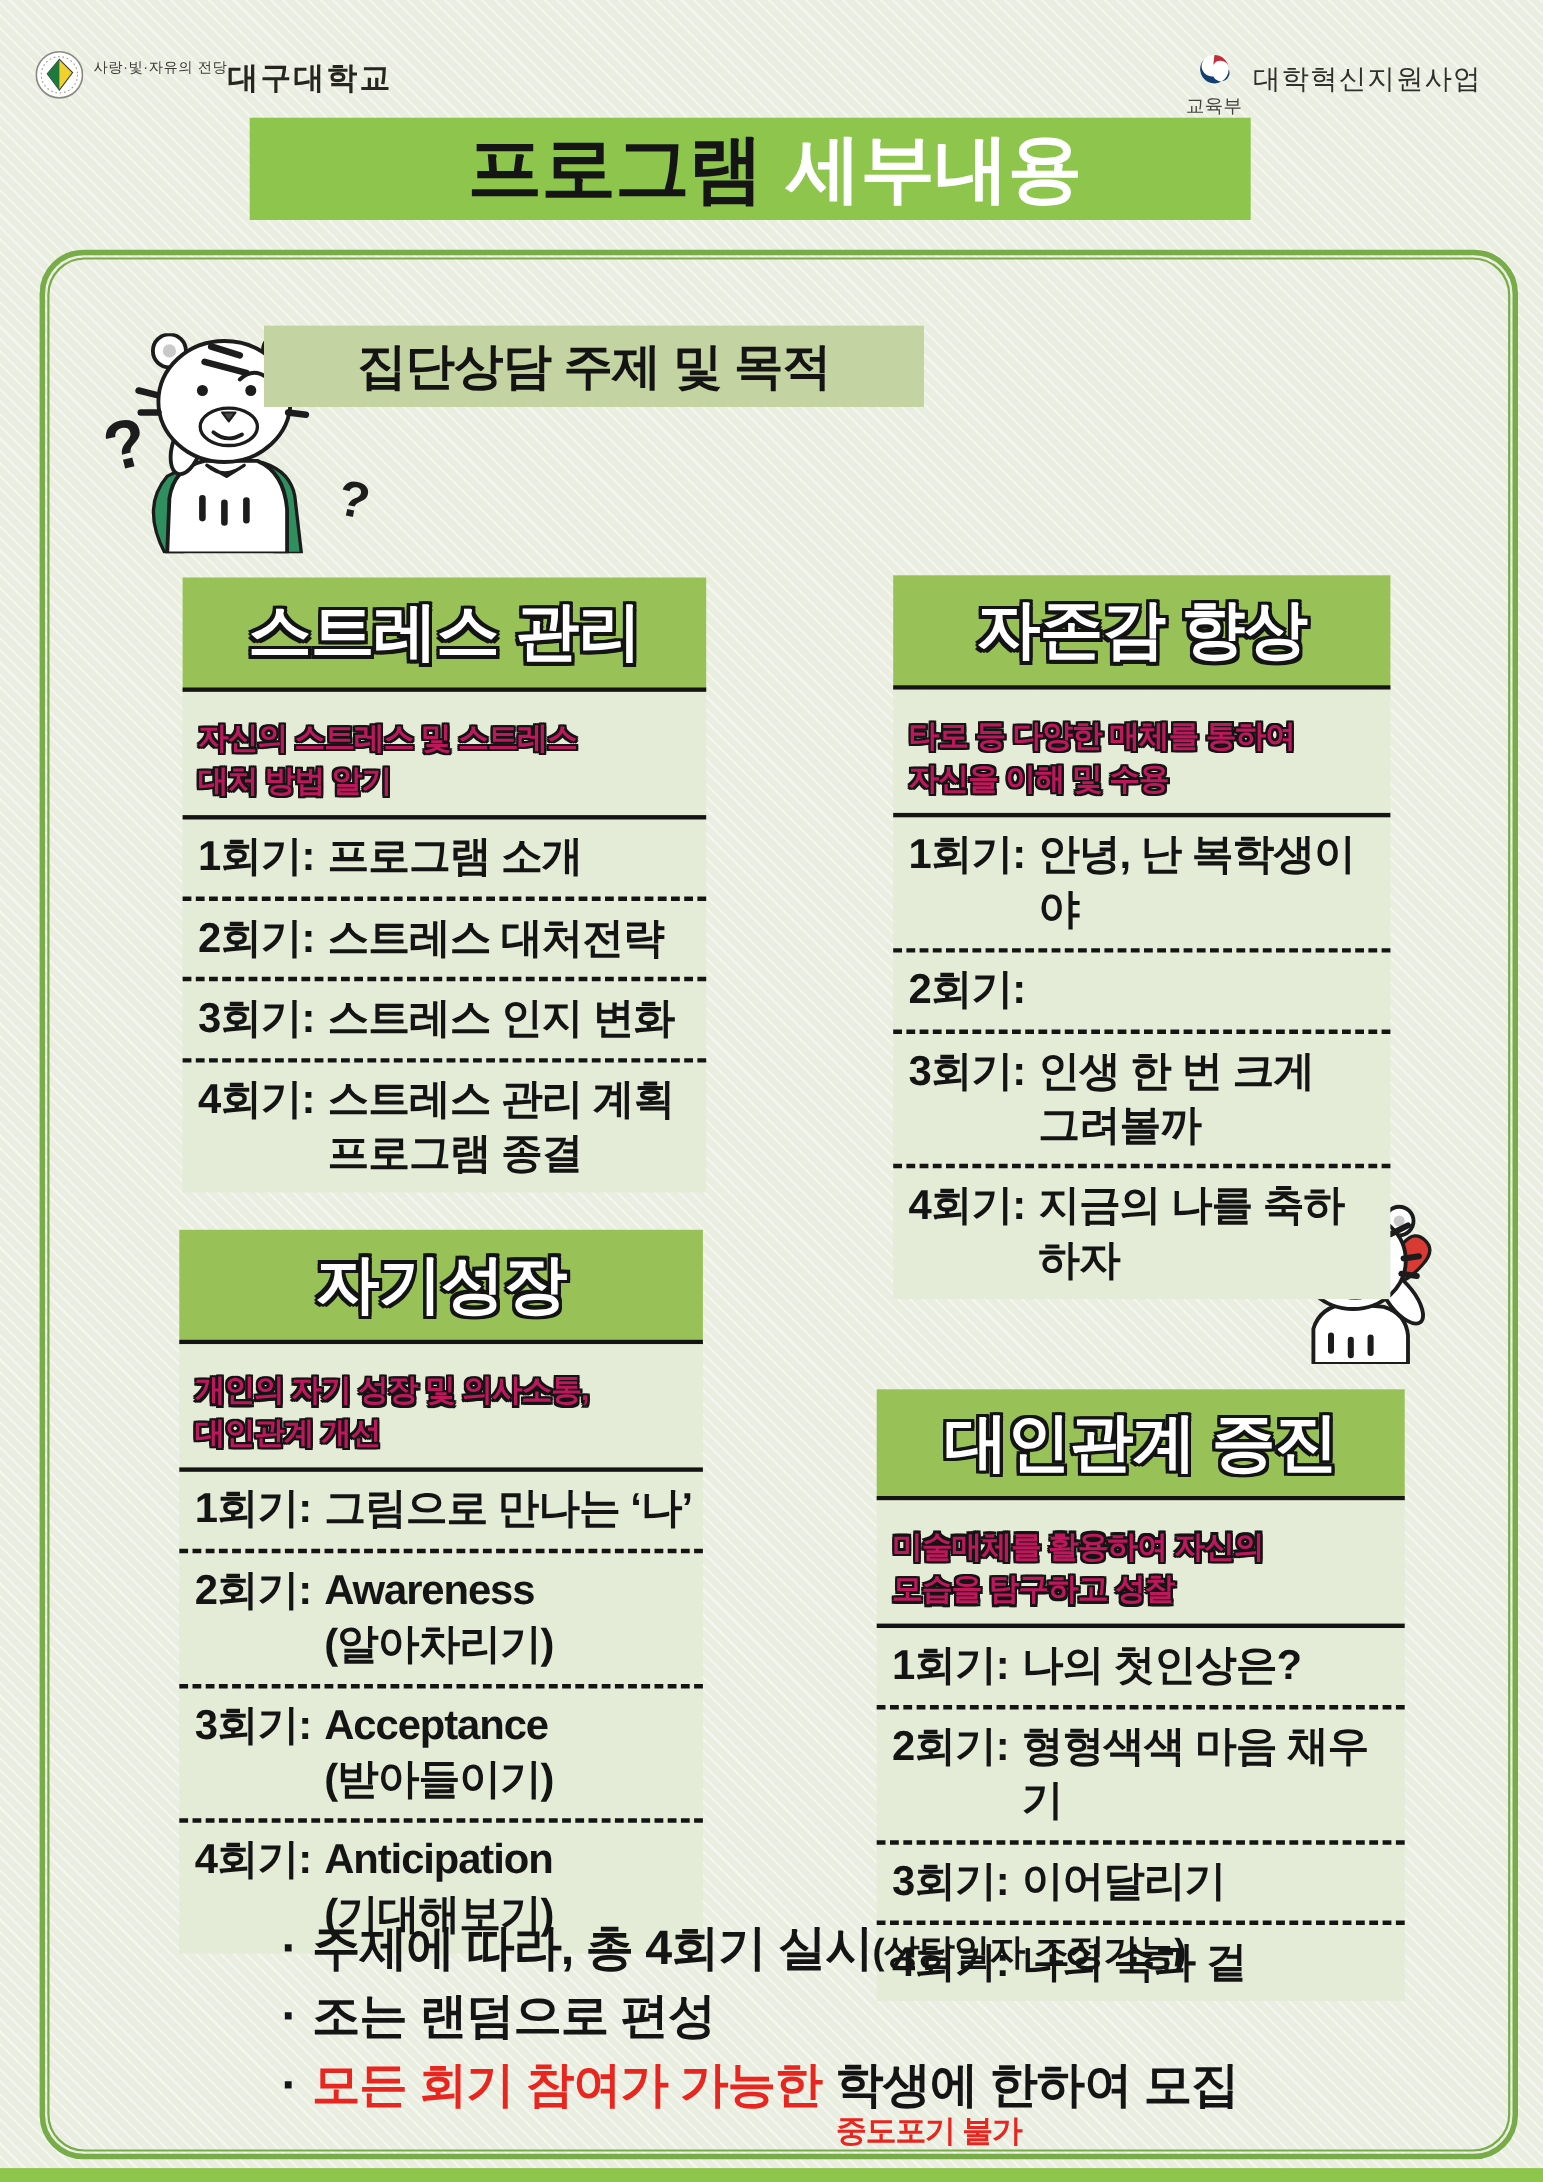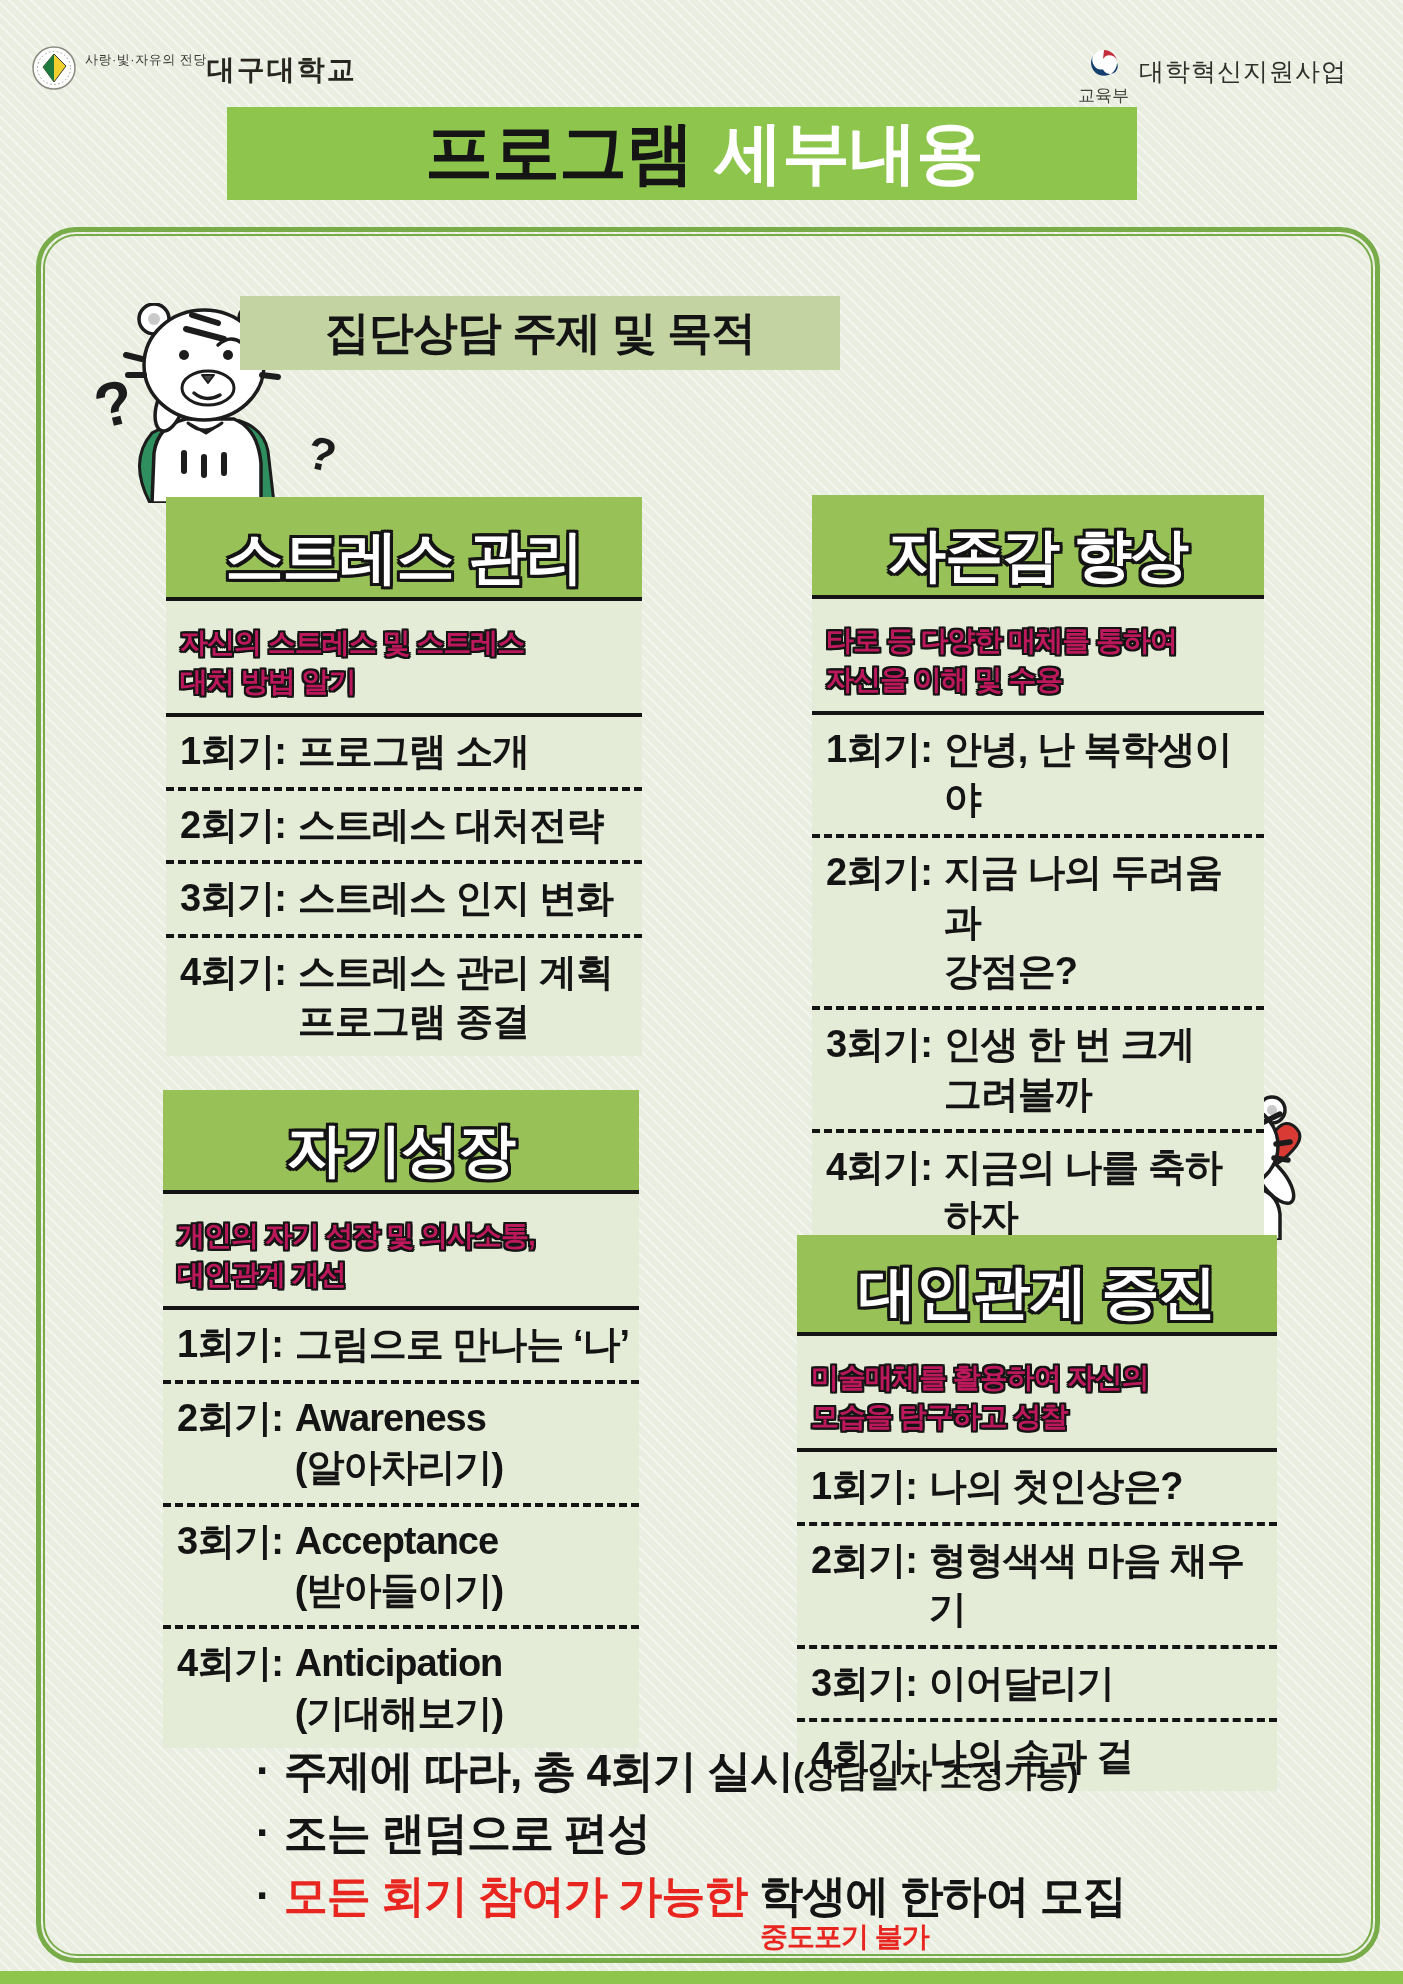--- a/index.html
+++ b/index.html
@@ -32,21 +32,21 @@
     font-size:68px; font-weight:900; letter-spacing:-1px; z-index:1;padding-left:44px; }
   .main-banner .tk { color:#151515; }
   .main-banner .tw { color:#ffffff; }
   .sub-banner { position:absolute; left:240px; top:296px; width:600px; height:74px;
     background:#c3d4a2; display:flex; align-items:center; justify-content:center;
     font-size:45px; font-weight:900; letter-spacing:-1px; color:#141414; z-index:2; }
 
   
   .card { position:absolute; z-index:2; }
   .card-header { height:100px; background:#98c158; border-bottom:4px solid #141414;
-    display:flex; align-items:flex-end; justify-content:center; }
+    display:flex; align-items:center; justify-content:center;margin-top:28px; }
   .card-title { margin:0; font-size:58px; font-weight:900; color:#ffffff; letter-spacing:-1px; }
   .outline3 { text-shadow: 3px 0 0 #141414,-3px 0 0 #141414,0 3px 0 #141414,0 -3px 0 #141414,
      2px 2px 0 #141414,-2px 2px 0 #141414,2px -2px 0 #141414,-2px -2px 0 #141414,
      3px 3px 0 #141414,-3px -3px 0 #141414,3px -3px 0 #141414,-3px 3px 0 #141414; }
   .outline2 { text-shadow: 2px 0 0 #141414,-2px 0 0 #141414,0 2px 0 #141414,0 -2px 0 #141414,
      2px 2px 0 #141414,-2px 2px 0 #141414,2px -2px 0 #141414,-2px -2px 0 #141414; }
   .card-body { background:#e4ecd7; }
   .card-goal { padding:22px 14px 12px; border-bottom:4px solid #141414;
     font-size:28px; font-weight:900; line-height:1.4; color:#be185d; letter-spacing:-1px; }
   .row { display:flex; gap:12px; padding:10px 8px 10px 14px;
@@ -213,24 +213,20 @@
       </div>
       <div class="row">
         <span class="row-label">1회기:</span>
         <div class="row-text">
             <div>안녕, 난 복학생이야</div>
             <div></div>
           </div>
       </div>
       <div class="row dashed">
         <span class="row-label">2회기:</span>
-        <div class="row-text">
-            <div>지금 나의 두려움과</div>
-            <div>강점은?</div>
-          </div>
       </div>
       <div class="row dashed">
         <span class="row-label">3회기:</span>
         <div class="row-text">
             <div>인생 한 번 크게</div>
             <div>그려볼까</div>
           </div>
       </div>
       <div class="row dashed">
         <span class="row-label">4회기:</span>

